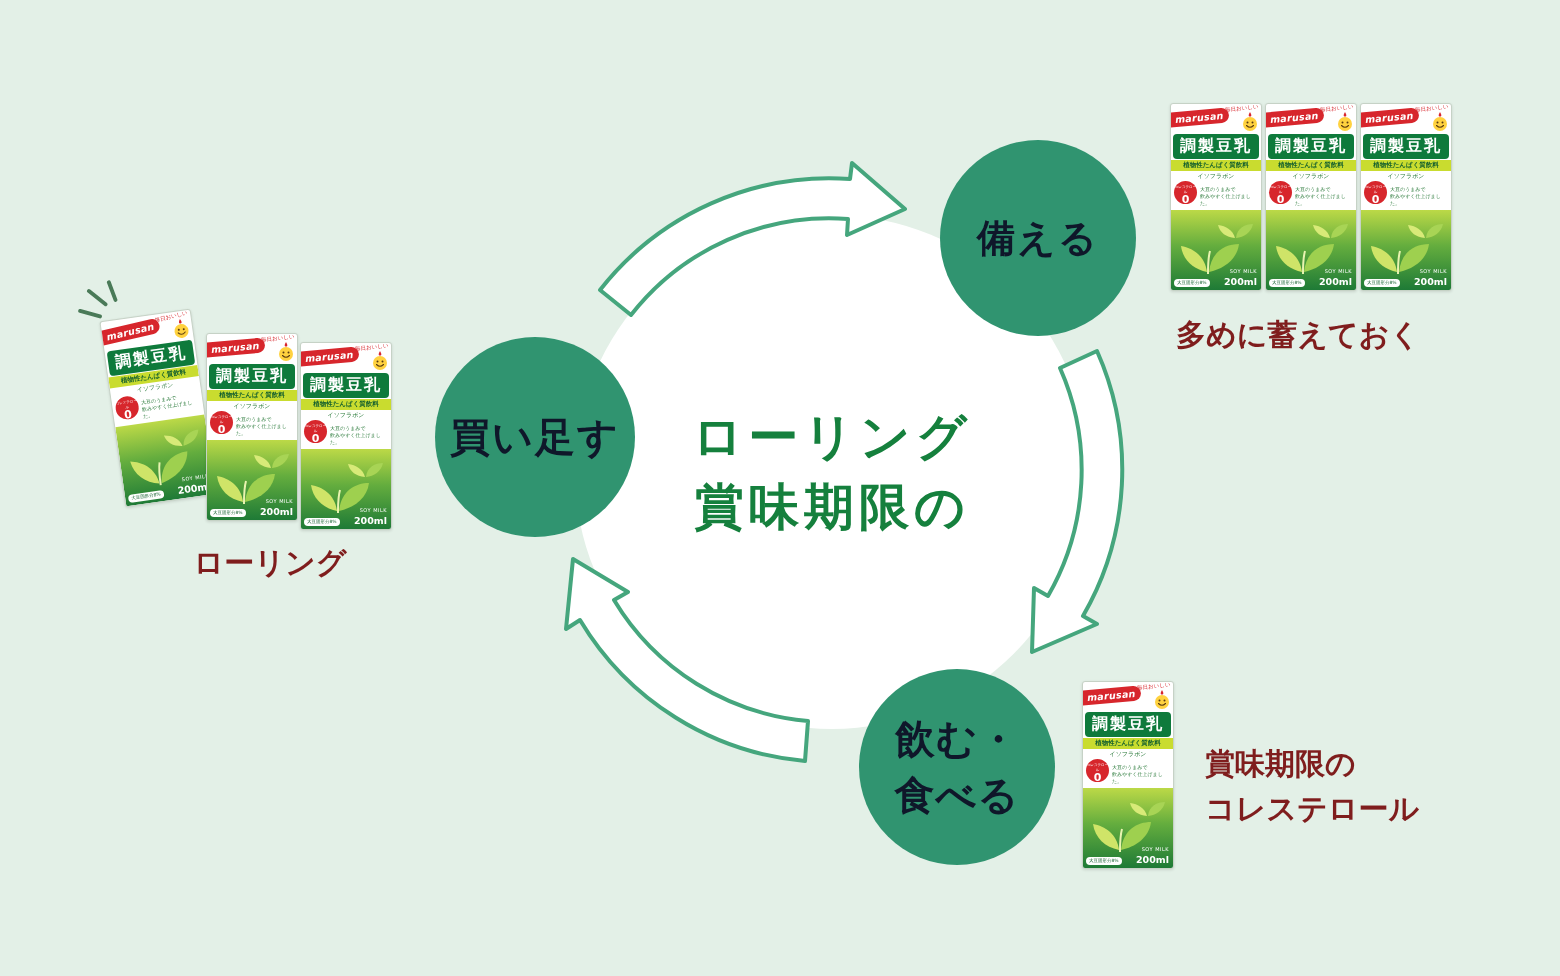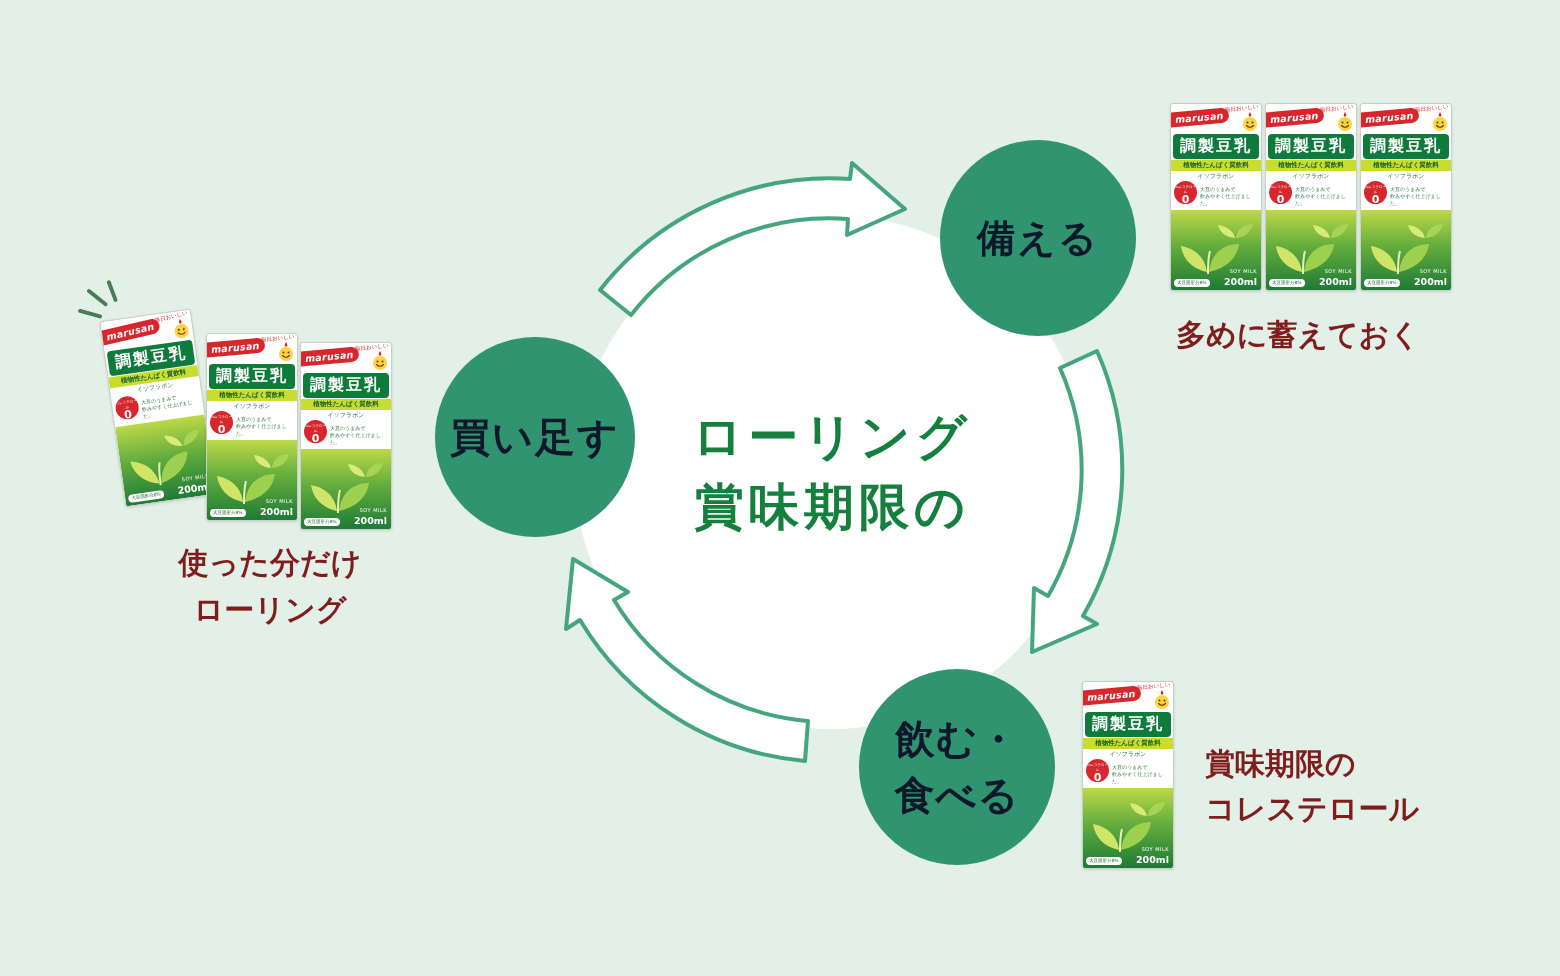--- a/index.html
+++ b/index.html
@@ -431,21 +431,20 @@
         <path d="M63 24 C64 14 72 10 80 10 C78 19 71 23 63 24 Z" fill="#a8d455"></path>
       </svg>
       <span class="pill">大豆固形分8%</span>
       <span class="soy">SOY MILK</span>
       <span class="vol">200ml</span>
     </div>
   </div>
 </div>
 
   <div class="caption" id="cap-restock">
-    <div>使った分だけ</div>
     <div>ローリング</div>
   </div>
   <div class="caption" id="cap-prepare">多めに蓄えておく</div>
   <div class="caption" id="cap-consume">
     <div>賞味期限の</div>
     <div>コレステロール</div>
   </div>
 
 </div>
 

